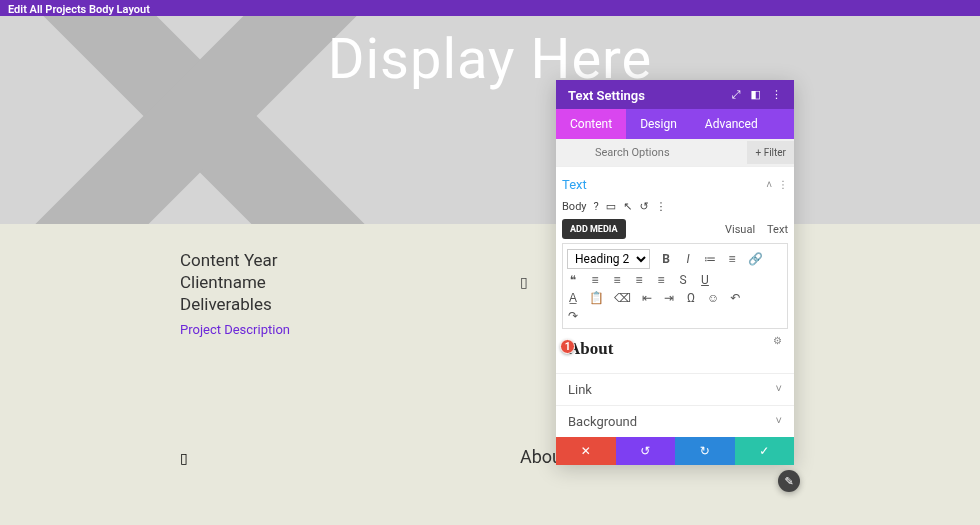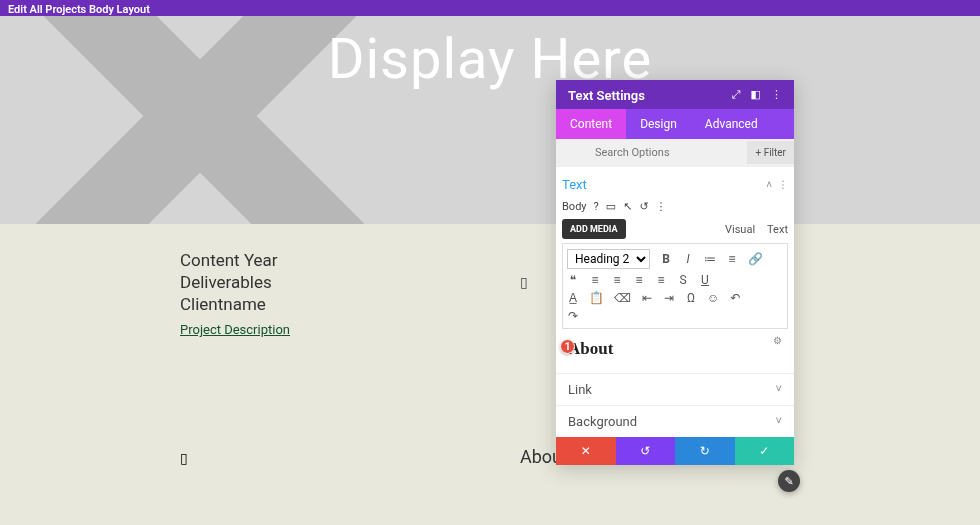--- a/index.html
+++ b/index.html
@@ -7,21 +7,21 @@
 
 .topbar { background: #6c2eb9; color: #fff; font-size: 11px; font-weight: 600; padding: 3px 8px; height: 16px; }
 
 .hero { position: relative; height: 208px; background: #d5d5d5; overflow: hidden; }
 .cross1 { position: absolute; width: 800px; height: 80px; background: #b7b7b7; transform: rotate(45deg); left: -200px; top: 60px; }
 .cross2 { position: absolute; width: 800px; height: 80px; background: #b7b7b7; transform: rotate(-45deg); left: -200px; top: 60px; }
 .hero-title { position: absolute; top: 10px; left: 0; right: 0; text-align: center; color: #fff; font-size: 56px; font-weight: 400; letter-spacing: 1px; }
 
 .midband { background: #e8e8dc; padding: 24px 180px 40px; min-height: 190px; }
 .meta p.metah { color: #333; font-size: 17px; margin: 2px 0; }
-.meta p.desc { color: #14532d; font-size: 13px; margin-top: 8px; text-decoration: underline; }
+.meta p.desc { color: #6d28d9; font-size: 13px; margin-top: 8px; }
 .imgph { position: absolute; left: 520px; top: 274px; font-size: 13px; color: #444; }
 .imgph::before { content: "▯"; font-size: 14px; margin-right: 2px; }
 
 .bottomrow { position: absolute; left: 0; right: 0; top: 430px; background: #e8e8dc; padding: 20px 180px; }
 .bottomrow .imgph2 { position: absolute; left: 180px; top: 20px; font-size: 13px; }
 .bottomrow .imgph2::before { content: "▯"; font-size: 14px; }
 .bottomrow .atxt { position: absolute; left: 520px; top: 16px; font-size: 18px; color: #333; }
 
 .panel { position: absolute; left: 556px; top: 80px; width: 238px; background: #fff; box-shadow: 0 4px 20px rgba(0,0,0,0.2); z-index: 50; }
 .phdr { background: #6c2eb9; color: #fff; padding: 8px 12px 6px; }
@@ -80,22 +80,22 @@
 
 <div class="hero">
   <div class="cross1"></div>
   <div class="cross2"></div>
   <div class="hero-title">Display Here</div>
 </div>
 
 <div class="midband">
   <div class="meta">
     <p class="metah">Content Year</p>
+    <p class="metah">Clientname</p>
     <p class="metah">Deliverables</p>
-    <p class="metah">Clientname</p>
     <p class="desc">Project Description</p>
   </div>
 </div>
 <span class="imgph"></span>
 
 <div class="bottomrow">
   <span class="imgph2"></span>
   <span class="atxt">Abou</span>
 </div>
 

